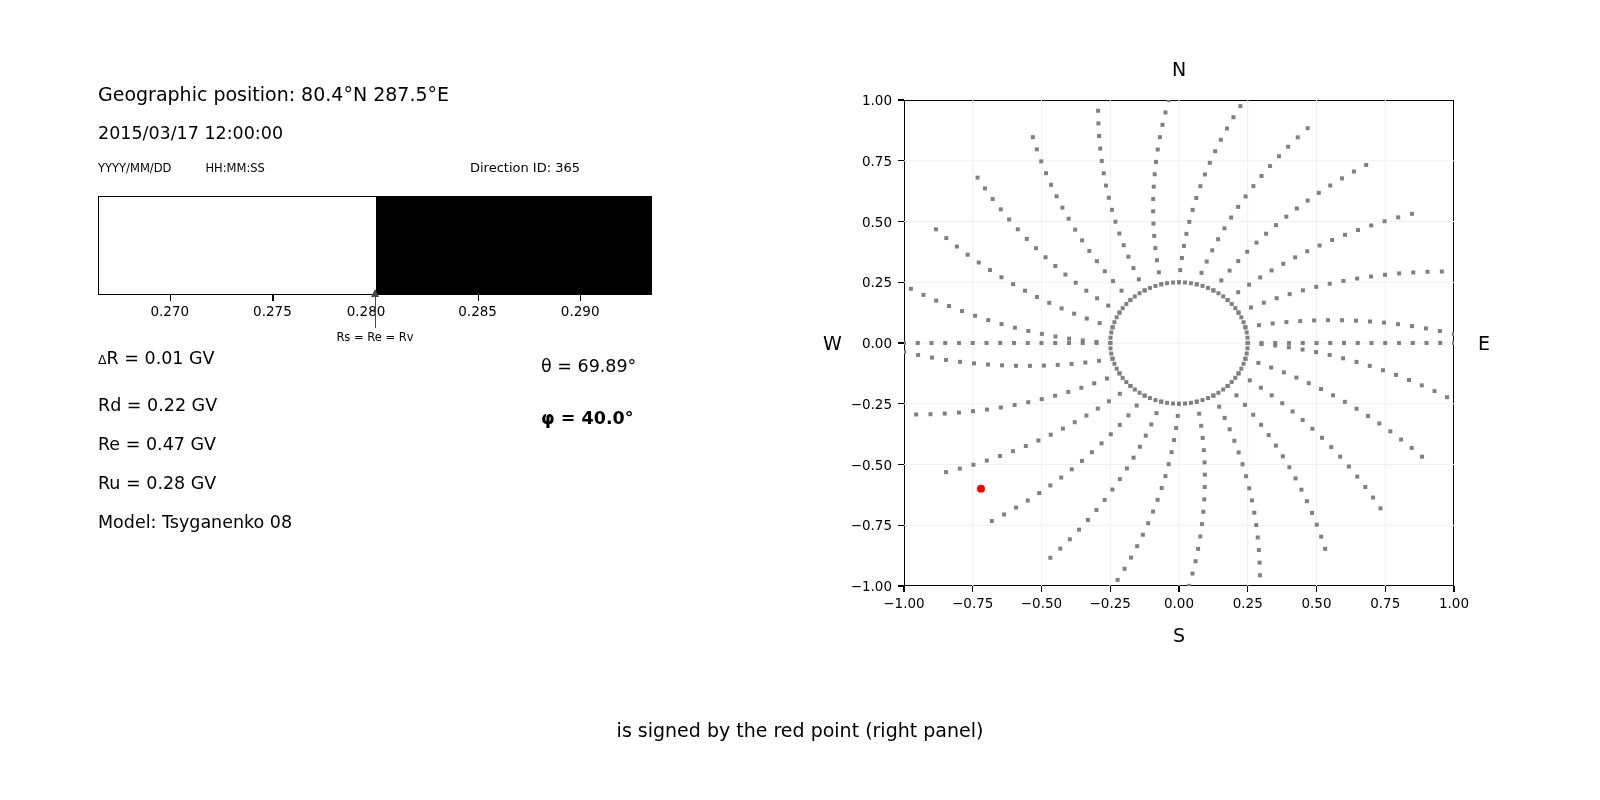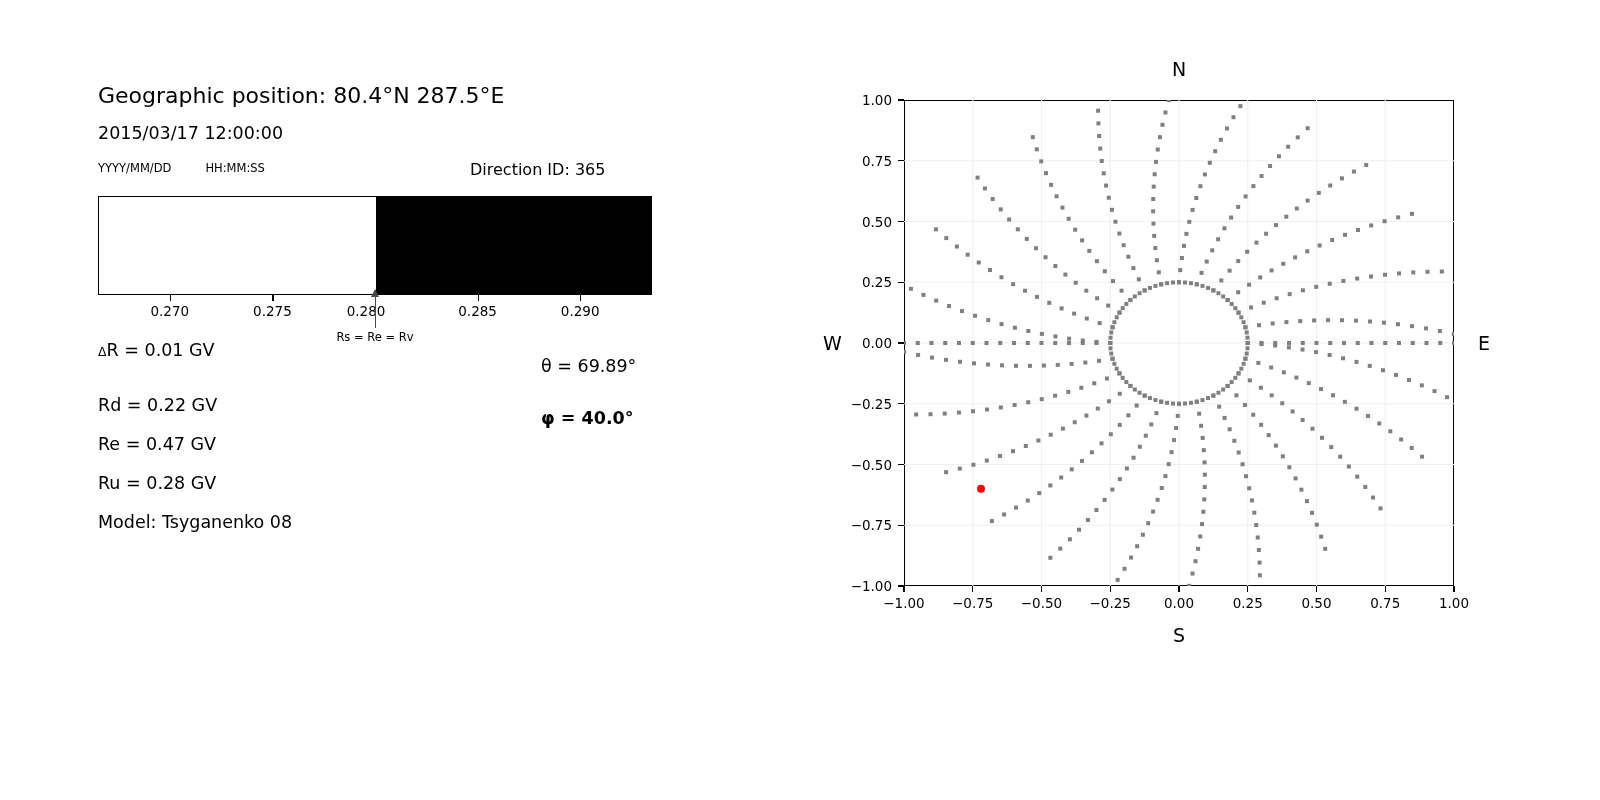--- a/index.html
+++ b/index.html
@@ -6,25 +6,25 @@
   body{
     width:1600px;height:800px;background:#ffffff;
     font-family:"DejaVu Sans","Liberation Sans",sans-serif;
     color:#000000;overflow:hidden;position:relative;
   }
   #root{position:absolute;left:0;top:0;width:1600px;height:800px;}
 
   .abs{position:absolute;}
 
   
-  .lp-geo{left:98px;top:83px;font-size:22px;color:#000;white-space:nowrap;}
+  .lp-geo{left:98px;top:83px;font-size:19px;color:#000;white-space:nowrap;}
   .lp-date{left:98px;top:123px;font-size:17.5px;color:#000;white-space:nowrap;}
   .lp-fmt{left:98px;top:161px;font-size:11.5px;color:#000;white-space:nowrap;}
   .lp-fmt span.sep{display:inline-block;width:34px;}
-  .lp-dirid{left:470px;top:160px;font-size:16px;color:#000;white-space:nowrap;}
+  .lp-dirid{left:470px;top:160px;font-size:13px;color:#000;white-space:nowrap;}
 
   
   #penumbra-bar{
     left:98px;top:196px;width:554px;height:99px;
     border:1.3px solid #000;box-sizing:border-box;background:#ffffff;
     overflow:hidden;
   }
   #penumbra-forbidden{
     position:absolute;top:0;height:100%;background:#000000;
   }
@@ -36,21 +36,21 @@
   #rs-arrow .shaft{position:absolute;left:0;top:0;width:1.3px;height:38px;background:#4a4a4a;}
   #rs-arrow .head{
     position:absolute;left:-3.6px;top:-1px;width:0;height:0;
     border-left:4.3px solid transparent;border-right:4.3px solid transparent;
     border-bottom:8px solid #4a4a4a;
   }
   .rs-label{left:373px;top:330px;font-size:11.5px;transform:translateX(-50%);white-space:nowrap;color:#000;}
 
   
   .val{font-size:17.5px;color:#000;white-space:nowrap;left:98px;}
-  .val-r0{top:340px;text-align:right;} .val-r1{top:395px;} .val-r2{top:434px;}
+  .val-r0{top:348px;text-align:right;} .val-r1{top:395px;} .val-r2{top:434px;}
   .val-r3{top:473px;} .val-r4{top:512px;}
   .ang{font-size:17.5px;color:#000;white-space:nowrap;left:541px;}
   .ang-r0{top:356px;} .ang-r1{top:408px;font-weight:bold;}
   .dR-delta{font-size:12.5px;vertical-align:baseline;}
 
   
   #polar-panel{left:904px;top:100px;width:550px;height:486px;}
   #polar-frame{
     position:absolute;left:0;top:0;width:100%;height:100%;
     border:1.2px solid #000;box-sizing:border-box;background:#fff;
@@ -672,14 +672,15 @@
       <div class="ax-xlabel" style="left: 481.25px; top: 495px;">0.75</div>
       <div class="ax-xtick" style="left: 549.4px; top: 486px;"></div>
       <div class="ax-xlabel" style="left: 550px; top: 495px;">1.00</div>
     </div>
 
   <span class="compass" id="compass-n">N</span>
   <span class="compass" id="compass-s">S</span>
   <span class="compass" id="compass-w">W</span>
   <span class="compass" id="compass-e">E</span>
 
+  <div class="caption" id="caption-l2">is signed by the red point (right panel)</div>
 
 </div>
 
 </body></html>

